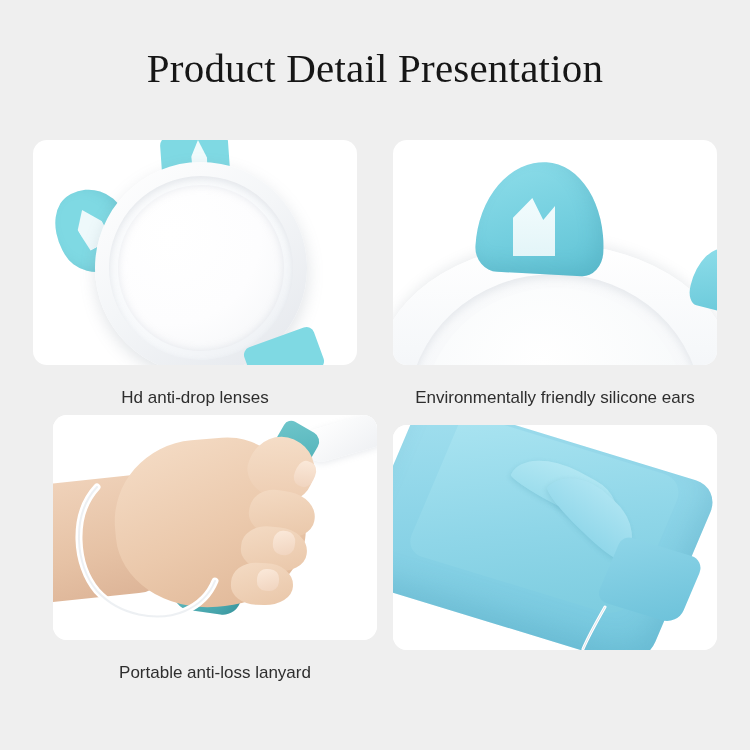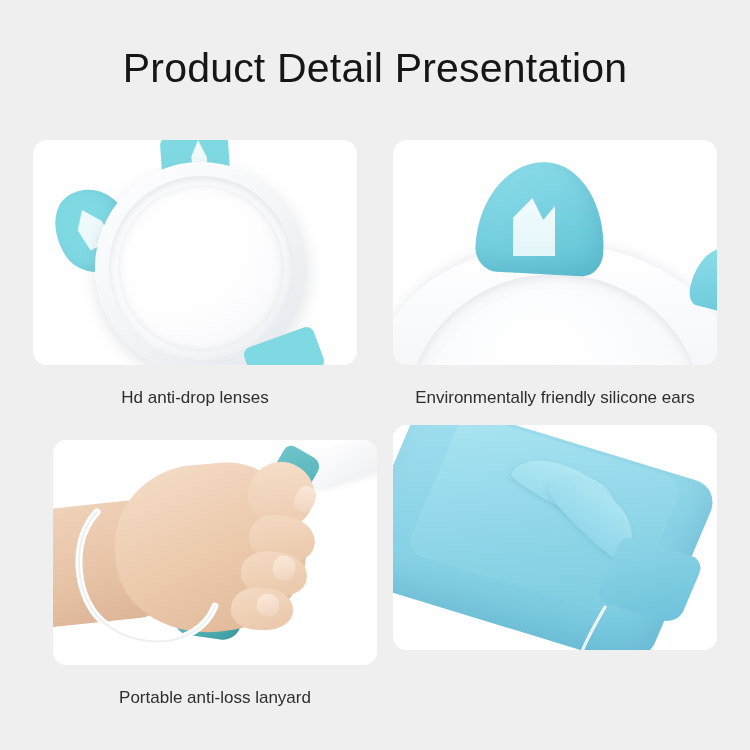--- a/index.html
+++ b/index.html
@@ -28,40 +28,40 @@
     position: absolute;
     top: 44px;
     left: 0;
     width: 750px;
     text-align: center;
     font-size: 41px;
     line-height: 48px;
     letter-spacing: 0.2px;
     color: #161616;
     font-weight: 400;
-    font-family: Liberation Sans, sans-serif;
+    font-family: Liberation Serif, serif;
     white-space: nowrap;
   }
 
   
   .grid {
     position: absolute;
     top: 140px;
     left: 33px;
     width: 684px;
     height: 575px;
   }
 
   .cell {
     position: absolute;
     width: 324px;
   }
   .cell-0 { left: 0;     top: 0;   }
   .cell-1 { left: 360px; top: 0;   }
-  .cell-2 { left: 0;     top: 300px; padding-left: 20px; }
+  .cell-2 { left: 0;     top: 275px; padding-left: 20px; }
   .cell-3 { left: 360px; top: 285px; }
 
   .photo-card {
     position: relative;
     width: 324px;
     height: 225px;
     background: #ffffff;
     border-radius: 14px;
     overflow: hidden;
   }

